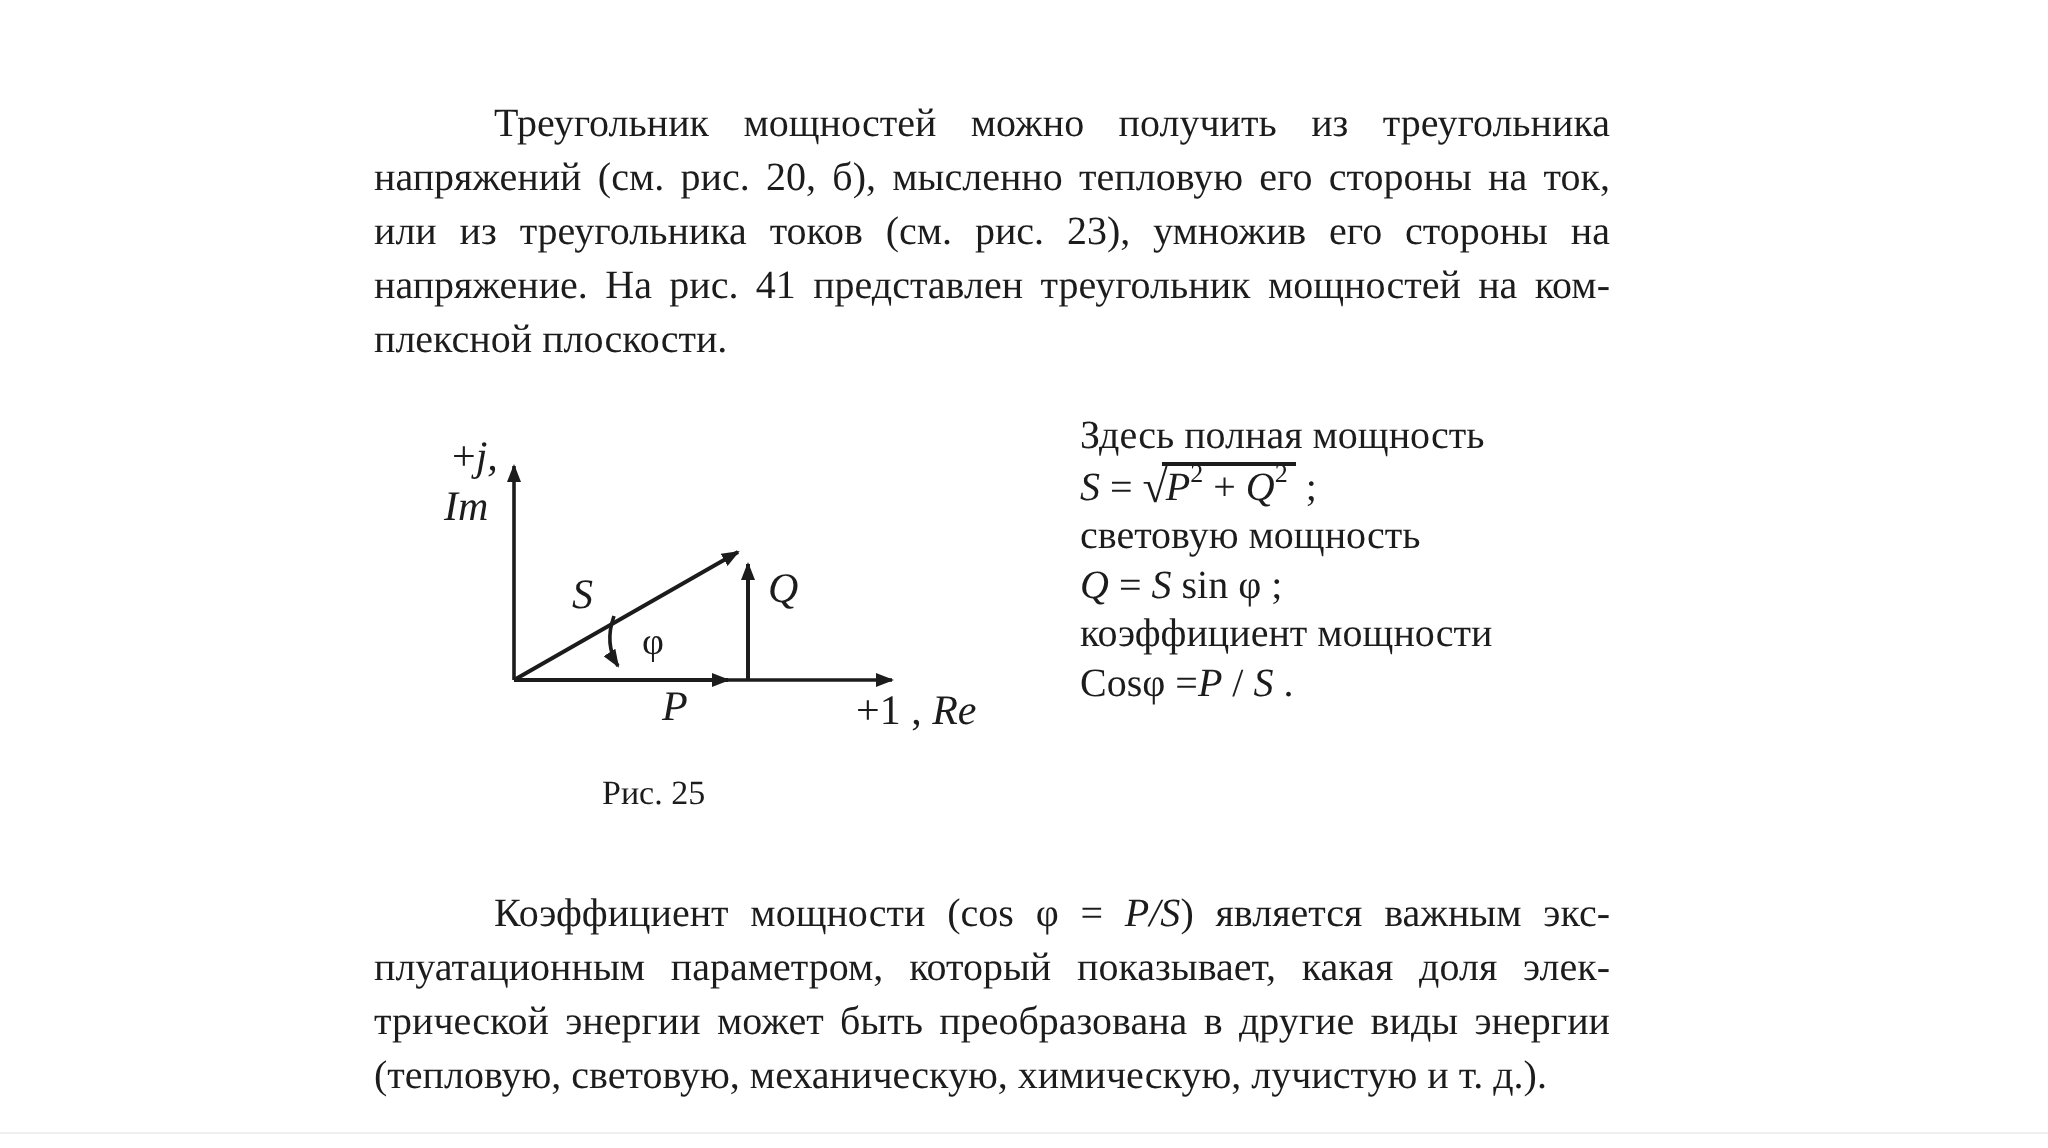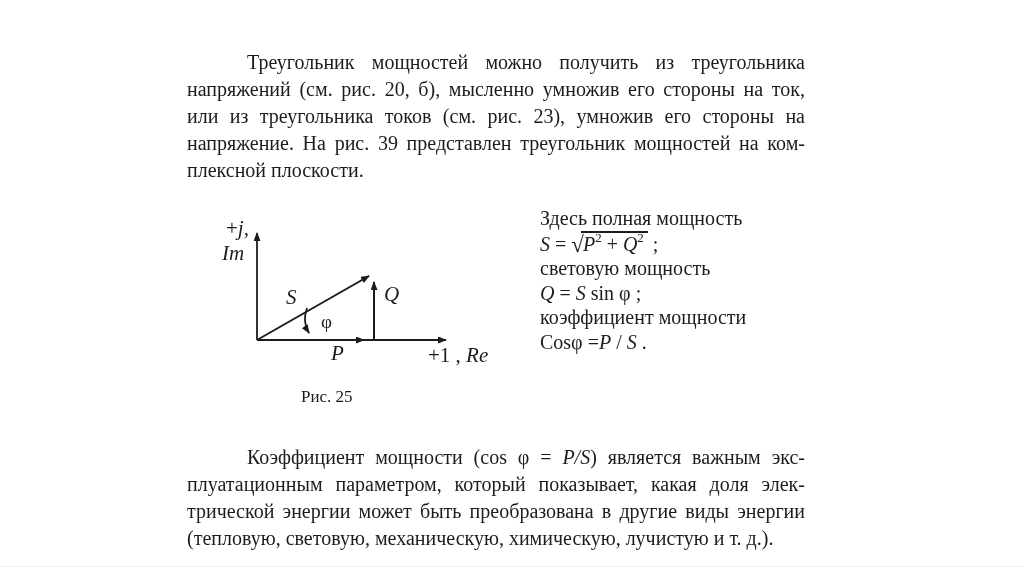--- a/index.html
+++ b/index.html
@@ -34,23 +34,23 @@
   .caption{font-size:17px;}
 
   svg{position:absolute;left:0;top:0;}
   .hairline{left:0;top:566px;width:1024px;height:1px;background:#efefef;}
 </style>
 </head>
 <body>
 
 <div class="abs para" style="left:187px;top:49px;">
   <div class="jline jline-first">Треугольник мощностей можно получить из треугольника</div>
-  <div class="jline">напряжений (см. рис. 20, б), мысленно умножив его стороны на ток,</div>
+  <div class="jline">напряжений (см. рис. 20, б), мысленно тепловую его стороны на ток,</div>
   <div class="jline">или из треугольника токов (см. рис. 23), умножив его стороны на</div>
-  <div class="jline">напряжение. На рис. 39 представлен треугольник мощностей на ком-</div>
+  <div class="jline">напряжение. На рис. 41 представлен треугольник мощностей на ком-</div>
   <div class="jline jline-last">плексной плоскости.</div>
 </div>
 
 <svg width="1024" height="574" viewBox="0 0 1024 574">
   <defs>
     <marker id="arr" markerWidth="9" markerHeight="7" refX="8" refY="3.5" orient="auto" markerUnits="userSpaceOnUse">
       <path d="M0,0 L9,3.5 L0,7 Z" fill="#1c1c1c"></path>
     </marker>
   </defs>
 

